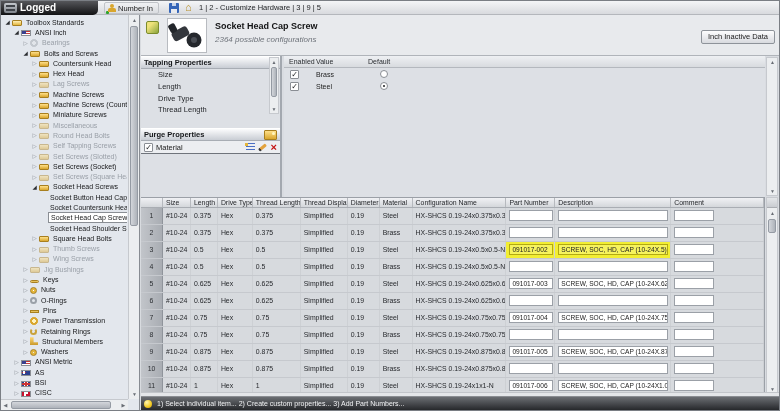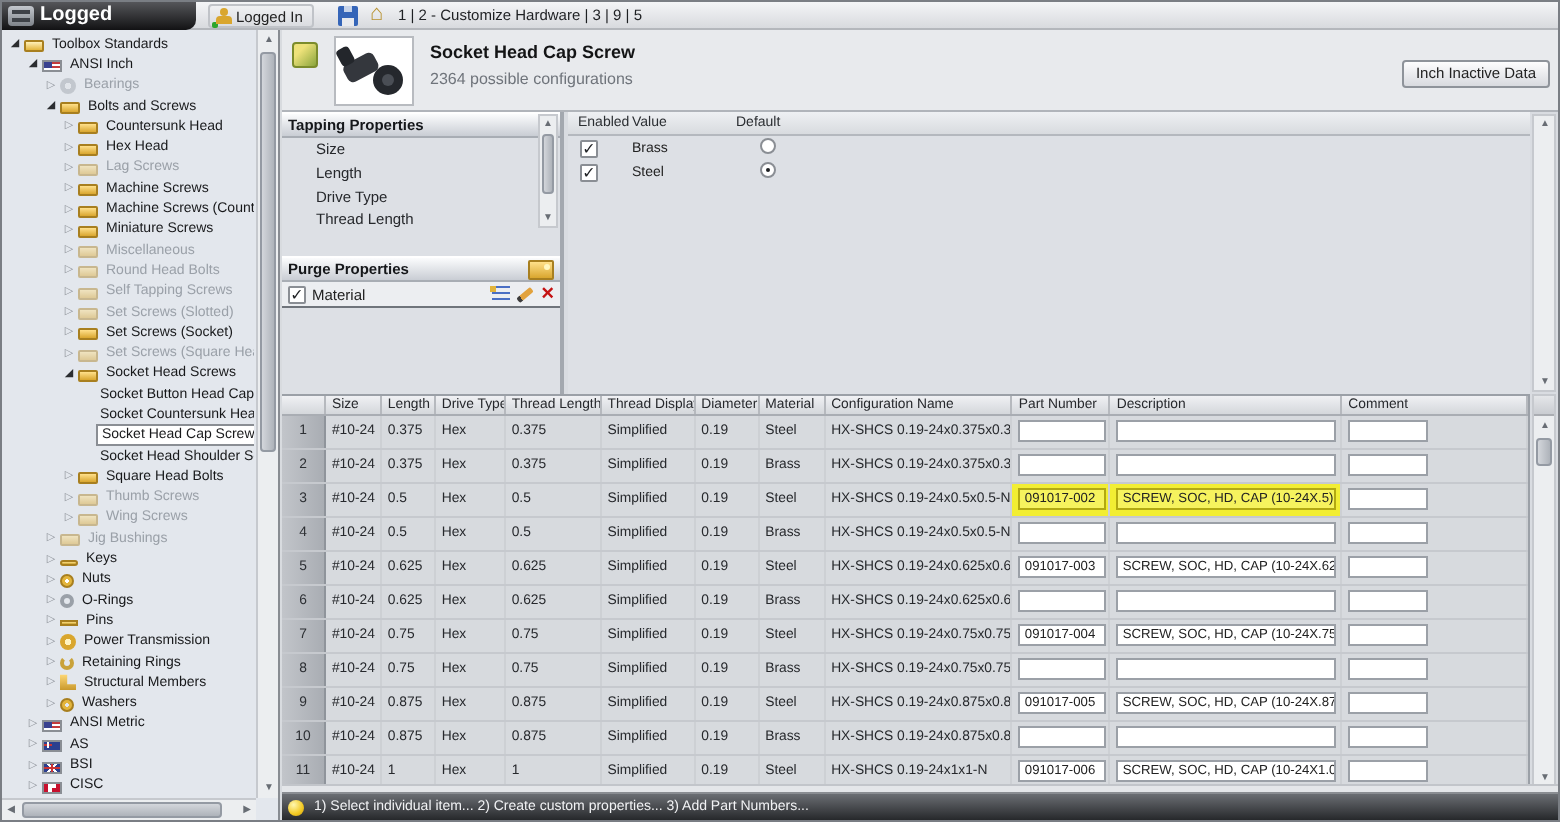--- a/index.html
+++ b/index.html
@@ -98,21 +98,21 @@
 
   
   .content { position:absolute; left:140px; top:14px; right:0; bottom:0; background:#d9dce1; }
   .content-header { position:absolute; top:0; left:0; right:0; height:41px;
     background:#e8eaed; border-bottom:1px solid #b0b4ba; }
   .type-icon { position:absolute; left:5px; top:6px; width:13px; height:13px;
     background:linear-gradient(135deg,#eee27a 30%,#8aa53c); border:1px solid #7c8c2c; border-radius:2px; }
   .imgbox { position:absolute; left:26px; top:3px; width:40px; height:35px;
     background:#fff; border:1px solid #b8bbc0; }
   .hdr-title { position:absolute; left:74px; top:6px; font-size:9px; font-weight:bold; color:#131415; }
-  .hdr-sub { position:absolute; left:74px; top:20px; font-size:8px; color:#6f747b;text-align:right; }
+  .hdr-sub { position:absolute; left:74px; top:20px; font-size:8px; font-style:italic; color:#6f747b;text-align:right; }
   .purge-btn { position:absolute; right:4px; top:15px; height:14px; line-height:12px; padding:0 6px;
     font-size:7.5px; color:#222; background:linear-gradient(#fdfdfe,#d8dadf);
     border:1px solid #8e939a; border-radius:2px; }
 
   
   .left-col { position:absolute; left:0; top:41px; width:141px; height:141px;
     background:#dde0e5; border-right:2px solid #a3a8af; }
   .panel-header { height:13px; position:relative; padding-left:3px;
     background:linear-gradient(#fbfcfd,#c9cdd4); border-bottom:1px solid #a8adb4; border-top:1px solid #fff;
     font-size:7.5px; font-weight:bold; line-height:12px; color:#15171a; }
@@ -188,21 +188,21 @@
 
   <div class="topbar">
     <div class="logo">
       <span class="logo-icon"></span>
       <span>Logged</span>
     </div>
     <div class="loggedin">
       <span class="user-icon">
           <i></i>
         </span>
-      <span>Logged In</span>
+      <span>Number In</span>
     </div>
     <span class="save-icon"></span>
     <span class="home-icon">⌂</span>
     <span class="breadcrumb">1 | 2 - Customize Hardware | 3 | 9 | 5</span>
   </div>
 
   <div class="tree-panel">
     <div class="tree" id="tree">
         <div class="tree-item" style="padding-left: 2px;">
           <span class="expander exp-open">◢</span>

